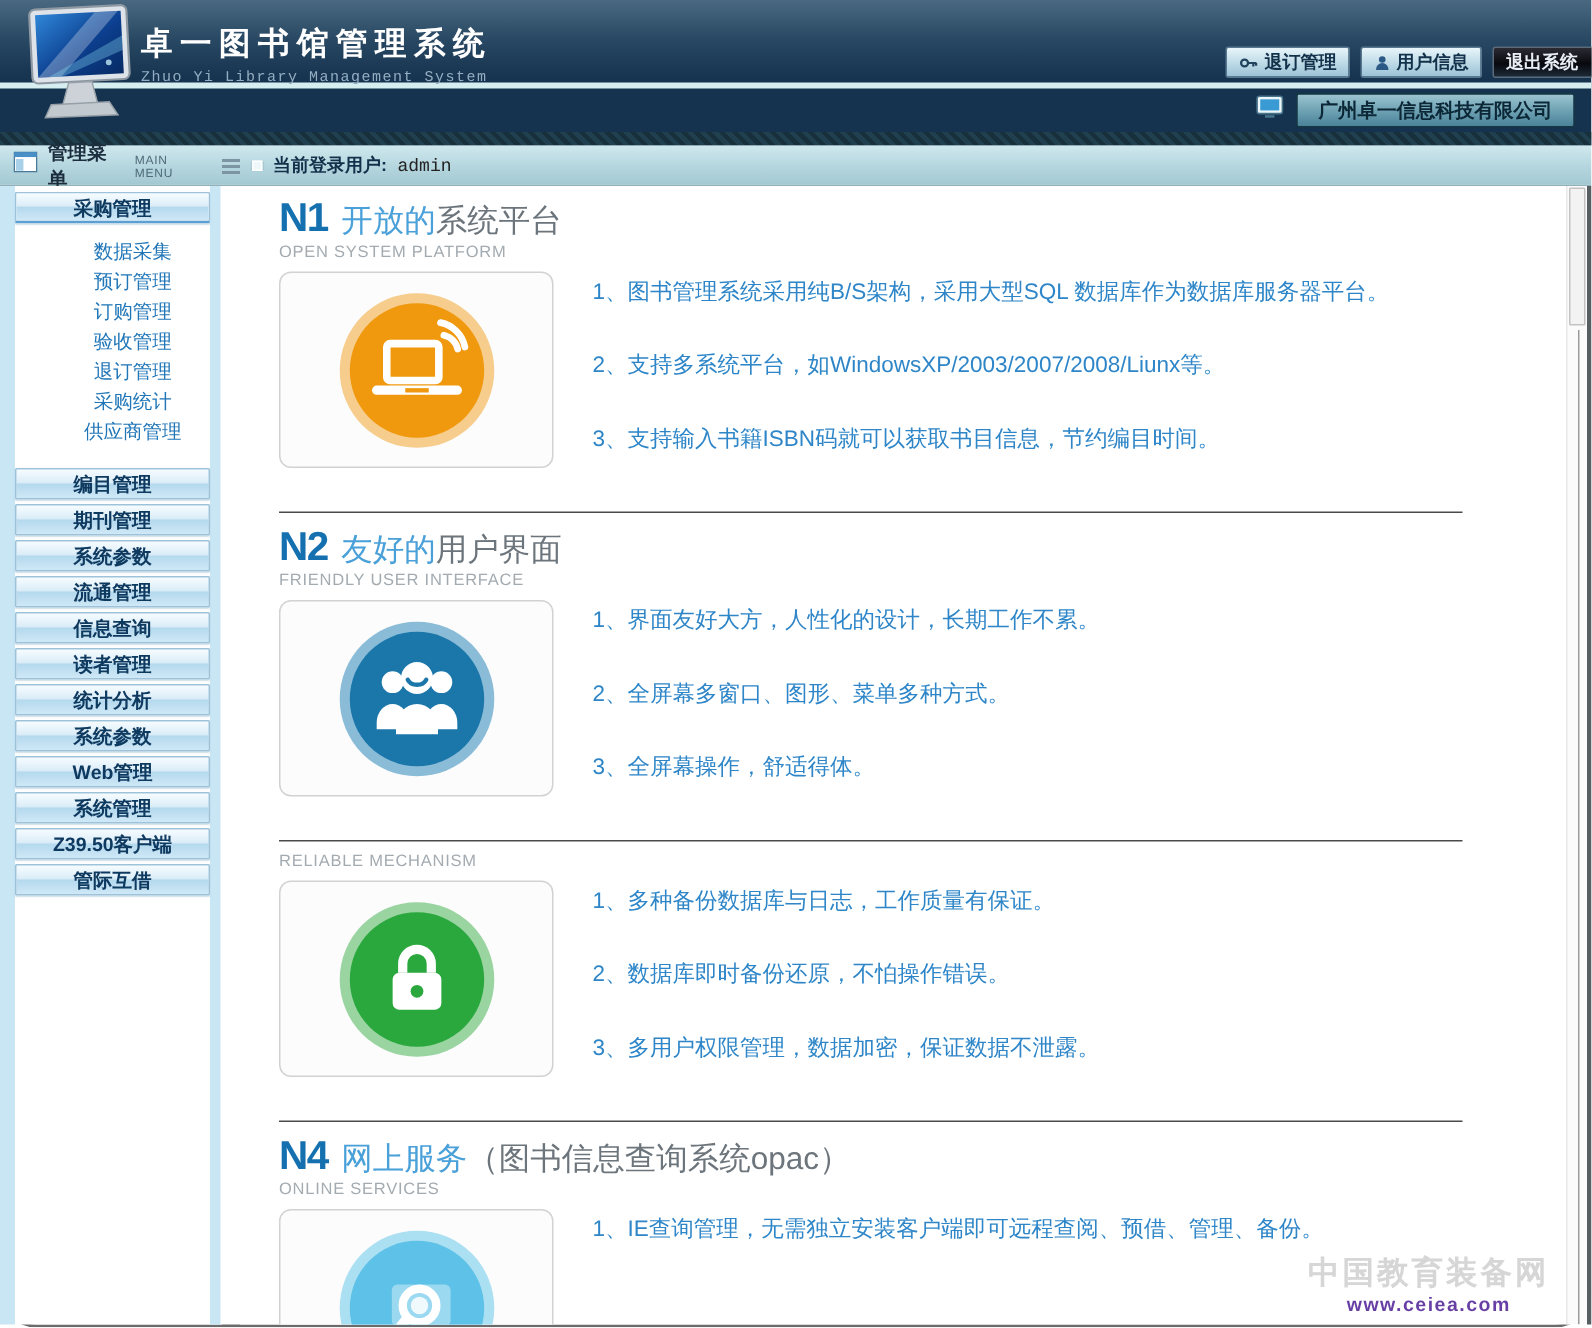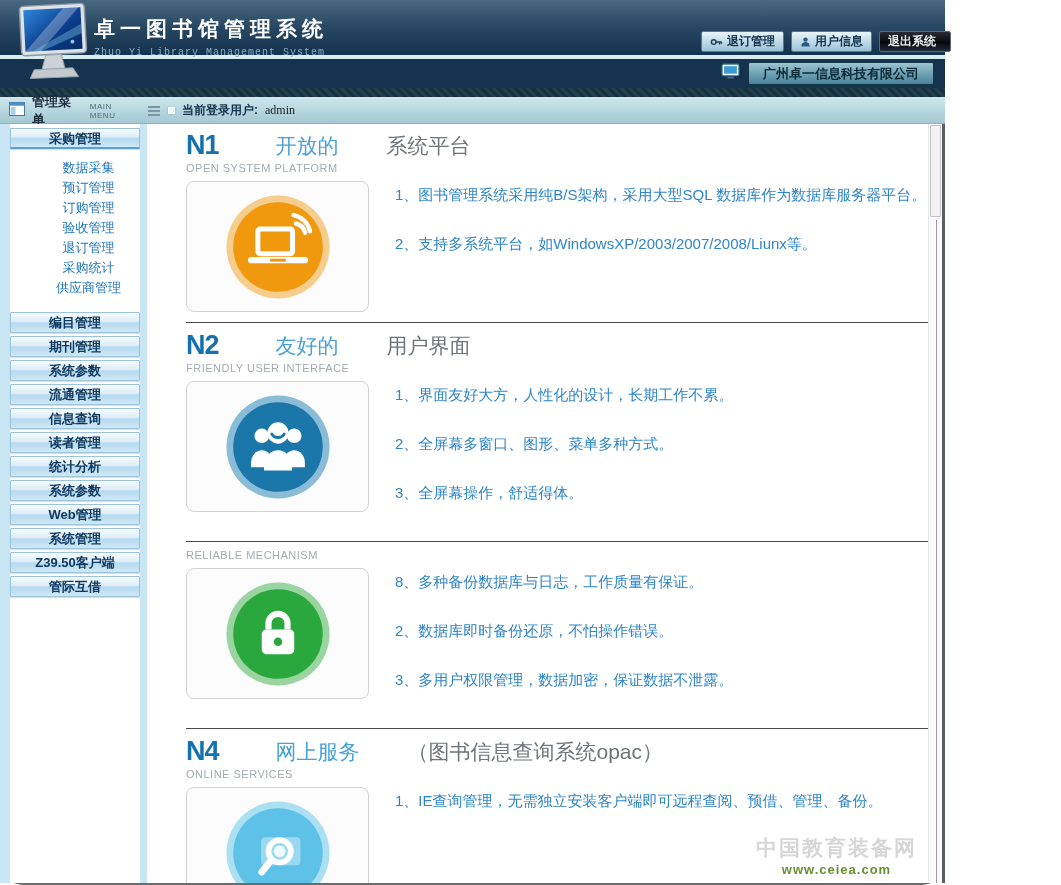--- a/index.html
+++ b/index.html
@@ -1,18 +1,18 @@
 <!DOCTYPE html>
 <html><head>
 <meta charset="utf-8">
 <style>
   * { margin:0; padding:0; box-sizing:border-box; }
   html,body { width:1061px; height:885px; overflow:hidden; background:#fff;
               font-family:"Liberation Sans", sans-serif; }
-  .app { position:relative; width:945px; height:885px; background:#fff; }
+  .app { position:relative; width:1061px; height:885px; background:#fff; }
 
   
   .banner { position:absolute; top:0; left:0; right:0; height:97px;
     background:linear-gradient(180deg,#4a6981 0%, #274762 28%, #15324e 56%); }
   .banner .stripe-light { position:absolute; top:55px; left:0; right:0; height:4px; background:#d6eef0; }
   .banner .band { position:absolute; top:59px; left:0; right:0; height:29px;
     background:linear-gradient(180deg,#93bac4 0%, #5e8success 0%, #5e8a9d 45%, #2a5169 100%); }
   .banner .stripe-dark { position:absolute; top:88px; left:0; right:0; height:9px;
     background:repeating-linear-gradient(45deg,#20404f 0 3px,#182f3c 3px 6px); }
   .logo { position:absolute; left:8px; top:2px; width:92px; height:80px; z-index:5; }
@@ -38,21 +38,21 @@
     border-bottom:1px solid #8fb3bd; }
   .menu-head { position:absolute; left:0; top:0; width:160px; height:27px; display:flex; align-items:center; }
   .menu-head .win-icon { margin-left:9px; }
   .menu-title { font-size:13px; font-weight:bold; color:#1c2e3e; margin-left:7px; }
   .menu-caption { font-size:8px; color:#4f6b7a; margin-left:6px; letter-spacing:.5px; }
   .burger { margin-left:8px; display:flex; flex-direction:column; gap:2px; cursor:pointer; }
   .burger span { width:12px; height:2px; background:#7d95a3; }
   .user-line { position:absolute; left:168px; top:0; height:27px; display:flex; align-items:center; gap:7px; }
   .user-bullet { width:7px; height:7px; background:#eef7f9; border:1px solid #fff; box-shadow:0 0 1px #7a9aa6; }
   .user-label { font-size:12px; font-weight:bold; color:#13304a; }
-  .user-name { font-size:12px; color:#222; font-family:Liberation Serif, serif; }
+  .user-name { font-size:12px; color:#222; font-family:Liberation Mono, monospace; }
 
   
   .content-row { position:absolute; top:124px; left:0; right:0; bottom:0; background:#fff;
     border-bottom:2px solid #6b6b6b;border-radius:24px; }
   .content-row .right-edge { position:absolute; right:0; top:0; bottom:0; width:3px; background:#585f63; z-index:9; }
 
   
   .sidebar { position:absolute; left:0; top:0; bottom:0; width:148px; background:#fff; }
   .sidebar .strip-l { position:absolute; left:0; top:0; bottom:0; width:10px; background:#c9e6f5; }
   .sidebar .strip-r { position:absolute; left:140px; top:0; bottom:0; width:7px; background:#c9e6f5; }
@@ -61,38 +61,38 @@
     font-size:13px; font-weight:bold; color:#0f3a60; cursor:pointer; border:1px solid #9dc3da; border-radius:1px;
     background:linear-gradient(180deg,#f6fcff 0%, #dcedf8 45%, #b5d9ee 52%, #cfe8f6 100%);
     box-shadow:0 1px 1px rgba(120,160,190,.35); }
   .side-bar.expanded { border-bottom:2px solid #5c9fd2; }
   .sub-items { padding:6px 0 14px 0; }
   .sub-item { height:20px; line-height:20px; text-align:center; font-size:13px; color:#2176b8; cursor:pointer;padding-left:27px; }
 
   
   .main { position:absolute; left:160px; top:0; right:0; bottom:0; background:#fff; overflow:hidden; }
   .main-inner { padding:4px 0 0 26px; width:820px; }
-  .sec-head { display:flex; align-items:center; margin-top:2px;gap:48px; }
+  .sec-head { display:flex; align-items:flex-end; margin-top:2px; }
   .sec-num { font-size:27px; font-weight:bold; color:#1570b0; margin-right:9px; letter-spacing:-1px; }
   .sec-title-blue { font-size:21px; color:#4aa0d8; }
   .sec-title-gray { font-size:21px; color:#6d757c; }
   .sec-caption { font-size:11px; color:#a3abb1; letter-spacing:.5px; margin-top:1px; }
   .sec-body { display:flex; margin-top:7px; }
   .icon-card { width:183px; height:131px; border:1px solid #d2d2d2; border-radius:8px;
     background:#fcfcfc; display:flex; align-items:center; justify-content:center; flex:none; }
   .icon-card svg { width:112px; height:112px; display:block; }
   .points { margin-left:26px; padding-top:3px; }
   .point { font-size:15px; color:#2e86c8; line-height:21px; margin-bottom:28px; white-space:nowrap; }
   .divider { width:789px; border-top:1px solid #4a4a4a; margin:10px 0 7px 0; }
 
   
   .watermark { position:absolute; right:28px; bottom:6px; text-align:center; opacity:.85; z-index:8; pointer-events:none; }
   .wm1 { font-size:21px; font-weight:bold; color:#cfcfcf; letter-spacing:2px;
          text-shadow:1px 1px 0 #fff; font-family:"Liberation Serif","DejaVu Serif",serif; }
-  .wm2 { font-size:13px; font-weight:bold; color:#4d7c0f; letter-spacing:1px; text-shadow:1px 1px 0 #fff; }
+  .wm2 { font-size:13px; font-weight:bold; color:#4c1d95; letter-spacing:1px; text-shadow:1px 1px 0 #fff; }
 
   
   .scrollbar { position:absolute; right:3px; top:0; bottom:0; width:14px; background:#fbfbfb;
     border-left:1px solid #e8e8e8; z-index:7; }
   .scroll-thumb { position:absolute; top:1px; left:1px; right:1px; height:92px; background:#f3f3f3;
     border:1px solid #c3c3c3; border-radius:1px; }
   .scroll-rail { position:absolute; top:96px; bottom:0; left:50%; width:1px; background:#9b9b9b; }
 </style>
 </head>
 <body>
@@ -242,20 +242,21 @@
     <path d="M26 59 h48 a2.6 2.6 0 0 1 0 5.5 h-48 a2.6 2.6 0 0 1 0 -5.5 z" fill="#fff"></path>
     <rect x="43" y="60.5" width="14" height="2.6" fill="#f0990f"></rect>
     <path d="M66 29 a11 11 0 0 1 8.2 8.2" stroke="#fff" stroke-width="4" fill="none" stroke-linecap="round"></path>
     <path d="M64 21.5 a18.5 18.5 0 0 1 14.5 14.5" stroke="#fff" stroke-width="4" fill="none" stroke-linecap="round"></path>
   </svg>
                 </span>
       </div>
       <div class="points">
                 <div class="point">1、图书管理系统采用纯B/S架构，采用大型SQL 数据库作为数据库服务器平台。</div>
                 <div class="point">2、支持多系统平台，如WindowsXP/2003/2007/2008/Liunx等。</div>
+                <div class="point">3、支持输入书籍ISBN码就可以获取书目信息，节约编目时间。</div>
               </div>
     </div>
   </section>
           <div class="divider"></div>
           <section class="sec">
     <div class="sec-head">
       <span class="sec-num">N2</span>
       <span class="sec-title-blue">友好的</span>
       <span class="sec-title-gray">用户界面</span>
     </div>
@@ -294,21 +295,21 @@
                   <svg viewBox="0 0 100 100">
     <circle cx="50" cy="50" r="46" fill="#99d4a1"></circle>
                     <circle cx="50" cy="50" r="40" fill="#2aa83e"></circle>
     <path d="M41.5 46 v-5.5 a8.5 8.5 0 0 1 17 0 v5.5" stroke="#fff" stroke-width="5.5" fill="none"></path>
     <rect x="35.5" y="46" width="29" height="22" rx="4" fill="#fff"></rect>
     <circle cx="50" cy="57" r="3.8" fill="#2aa83e"></circle>
   </svg>
                 </span>
       </div>
       <div class="points">
-                <div class="point">8、多种备份数据库与日志，工作质量有保证。</div>
+                <div class="point">1、多种备份数据库与日志，工作质量有保证。</div>
                 <div class="point">2、数据库即时备份还原，不怕操作错误。</div>
                 <div class="point">3、多用户权限管理，数据加密，保证数据不泄露。</div>
               </div>
     </div>
   </section>
           <div class="divider"></div>
           <section class="sec">
     <div class="sec-head">
       <span class="sec-num">N4</span>
       <span class="sec-title-blue">网上服务</span>

